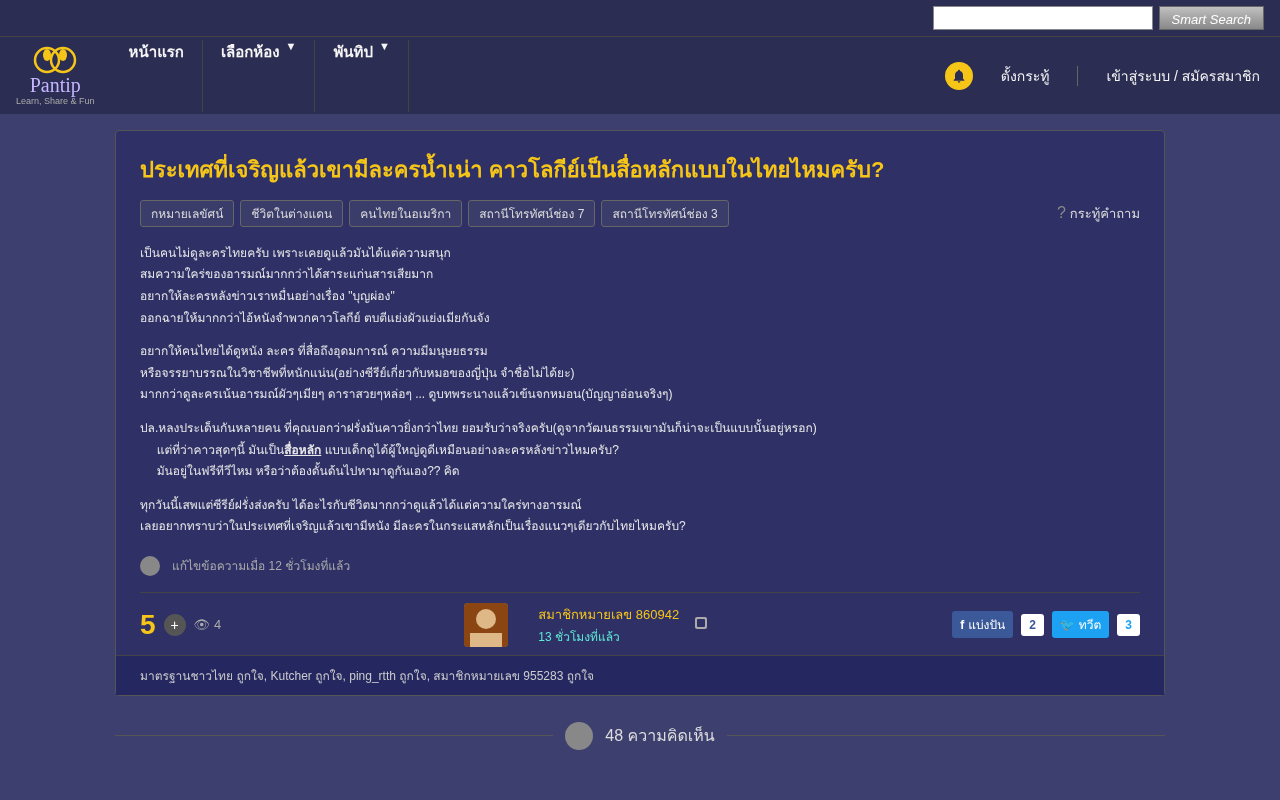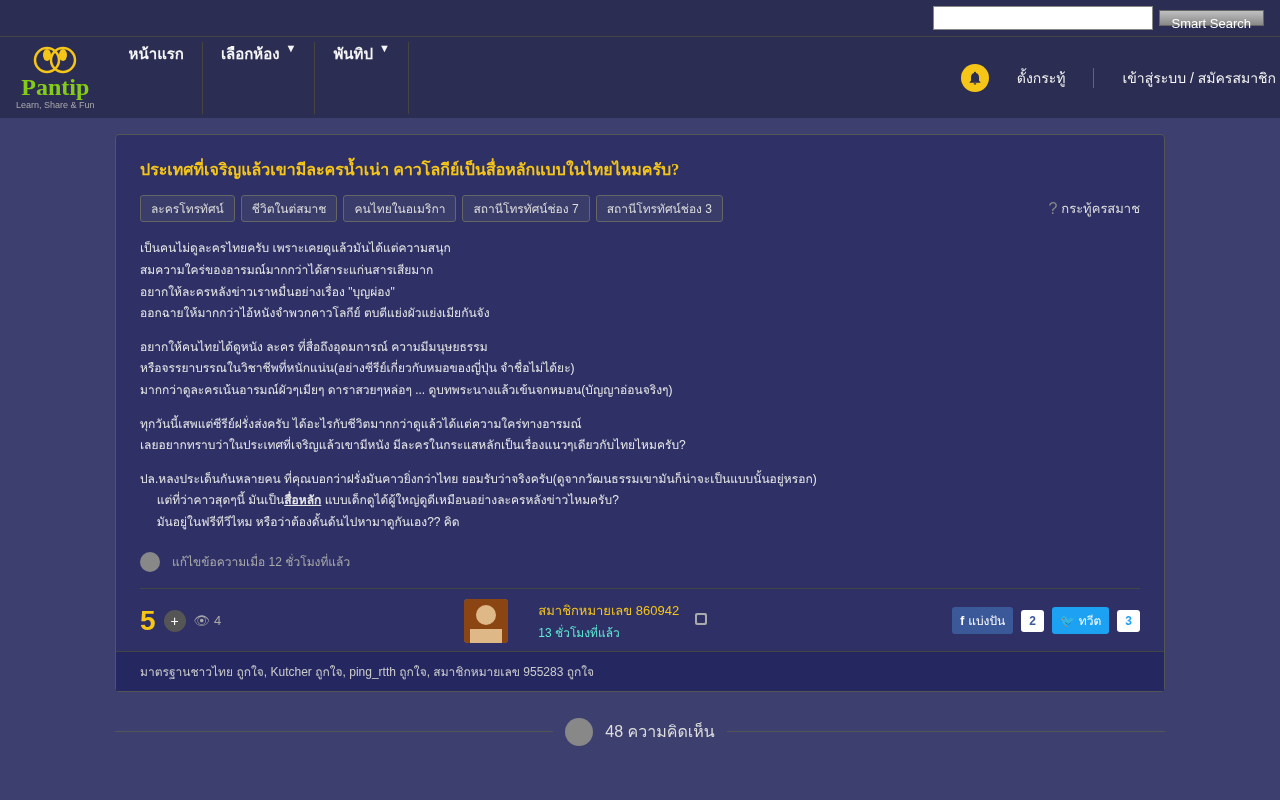--- a/index.html
+++ b/index.html
@@ -33,21 +33,22 @@
       font-size: 13px;
       color: #333;
     }
     .smart-search-btn {
       background: linear-gradient(to bottom, #c0c0c0, #888);
       border: 1px solid #666;
       color: #fff;
       font-size: 13px;
       padding: 5px 12px;
       cursor: pointer;
-      height: 16px;
+      height: 24px;
+      font-style: italic;
     }
 
     
     .main-nav {
       background-color: #2b2d52;
       display: flex;
       align-items: center;
       justify-content: space-between;
       border-top: 1px solid #444;
     }
@@ -55,23 +56,23 @@
       display: flex;
       align-items: center;
     }
     .logo-area {
       padding: 8px 16px;
       display: flex;
       flex-direction: column;
       align-items: center;
     }
     .logo-text {
-      color: #84cc16;
-      font-size: 24px;
-      font-weight: bold;
+      color: #c4b5fd;
+      font-size: 20px;
+      font-weight: normal;
       font-family: 'Georgia', serif;
       line-height: 1;
     }
     .logo-tagline {
       color: #aaa;
       font-size: 9px;
       margin-top: 1px;
     }
     .nav-links {
       display: flex;
@@ -85,21 +86,21 @@
       display: flex;
       align-items: flex-start;
       cursor: pointer;
       font-weight: bold;
       border-right: 1px solid #444;
       gap: 4px;
     }
     .nav-right {
       display: flex;
       align-items: center;
-      padding-right: 4px;
+      padding-right: 20px;
       gap: 28px;
     }
     .nav-right-item {
       color: #f5f5f5;
       font-size: 14px;
       cursor: pointer;
       display: flex;
       align-items: center;
       gap: 6px;
     }
@@ -125,25 +126,24 @@
       margin: 16px auto;
       background: #2e3066;
       border: 1px solid #555;
       border-radius: 4px;
       padding: 24px;
     }
 
     
     .question-title {
       color: #f5c518;
-      font-size: 16px;
+      font-size: 22px;
       font-weight: bold;
       line-height: 1.4;
       margin-bottom: 14px;
-      font-family: Liberation Serif, serif;
     }
 
     
     .tags-row {
       display: flex;
       flex-wrap: wrap;
       gap: 6px;
       margin-bottom: 16px;
       align-items: center;
     }
@@ -396,51 +396,51 @@
       <span>เข้าสู่ระบบ / สมัครสมาชิก</span>
     </div>
   </div>
 </div>
 
 <div class="content-area">
 
   <div class="question-title">ประเทศที่เจริญแล้วเขามีละครน้ำเน่า คาวโลกีย์เป็นสื่อหลักแบบในไทยไหมครับ?</div>
 
   <div class="tags-row">
-    <span class="tag">ละครโทรทัศน์</span>
-    <span class="tag">ชีวิตในต่สมาช</span>
+    <span class="tag">กหมายเลขัศน์</span>
+    <span class="tag">ชีวิตในต่างแดน</span>
     <span class="tag">คนไทยในอเมริกา</span>
     <span class="tag">สถานีโทรทัศน์ช่อง 7</span>
     <span class="tag">สถานีโทรทัศน์ช่อง 3</span>
     <div class="ask-icon-area">
       <span class="ask-icon">?</span>
-      <span>กระทู้ครสมาช</span>
+      <span>กระทู้คำถาม</span>
     </div>
   </div>
 
   <div class="question-body">
     <p>
       เป็นคนไม่ดูละครไทยครับ เพราะเคยดูแล้วมันได้แต่ความสนุก<br>
       สมความใคร่ของอารมณ์มากกว่าได้สาระแก่นสารเสียมาก<br>
       อยากให้ละครหลังข่าวเราหมื่นอย่างเรื่อง "บุญผ่อง"<br>
       ออกฉายให้มากกว่าไอ้หนังจำพวกคาวโลกีย์ ตบตีแย่งผัวแย่งเมียกันจัง
     </p>
     <p>
       อยากให้คนไทยได้ดูหนัง ละคร ที่สื่อถึงอุดมการณ์ ความมีมนุษยธรรม<br>
       หรือจรรยาบรรณในวิชาชีพที่หนักแน่น(อย่างซีรีย์เกี่ยวกับหมอของญี่ปุ่น จำชื่อไม่ได้ยะ)<br>
       มากกว่าดูละครเน้นอารมณ์ผัวๆเมียๆ ดาราสวยๆหล่อๆ ... ดูบทพระนางแล้วเข้นจกหมอน(บัญญาอ่อนจริงๆ)
     </p>
     <p>
-      ทุกวันนี้เสพแต่ซีรีย์ฝรั่งส่งครับ ได้อะไรกับชีวิตมากกว่าดูแล้วได้แต่ความใคร่ทางอารมณ์<br>
-      เลยอยากทราบว่าในประเทศที่เจริญแล้วเขามีหนัง มีละครในกระแสหลักเป็นเรื่องแนวๆเดียวกับไทยไหมครับ?
-    </p>
-    <p>
       ปล.หลงประเด็นกันหลายคน ที่คุณบอกว่าฝรั่งมันคาวยิ่งกว่าไทย ยอมรับว่าจริงครับ(ดูจากวัฒนธรรมเขามันก็น่าจะเป็นแบบนั้นอยู่หรอก)<br>
       &nbsp;&nbsp;&nbsp;&nbsp; แต่ที่ว่าคาวสุดๆนี้ มันเป็น<span class="highlight-bold">สื่อหลัก</span> แบบเด็กดูได้ผู้ใหญ่ดูดีเหมือนอย่างละครหลังข่าวไหมครับ?<br>
       &nbsp;&nbsp;&nbsp;&nbsp; มันอยู่ในฟรีทีวีไหม หรือว่าต้องดั้นด้นไปหามาดูกันเอง??  คิด
+    </p>
+    <p>
+      ทุกวันนี้เสพแต่ซีรีย์ฝรั่งส่งครับ ได้อะไรกับชีวิตมากกว่าดูแล้วได้แต่ความใคร่ทางอารมณ์<br>
+      เลยอยากทราบว่าในประเทศที่เจริญแล้วเขามีหนัง มีละครในกระแสหลักเป็นเรื่องแนวๆเดียวกับไทยไหมครับ?
     </p>
   </div>
 
   <div class="edit-note">
     <div class="edit-avatar"></div>
     <span>แก้ไขข้อความเมื่อ 12 ชั่วโมงที่แล้ว</span>
   </div>
 
   <div class="post-footer">
     <div class="vote-area">

